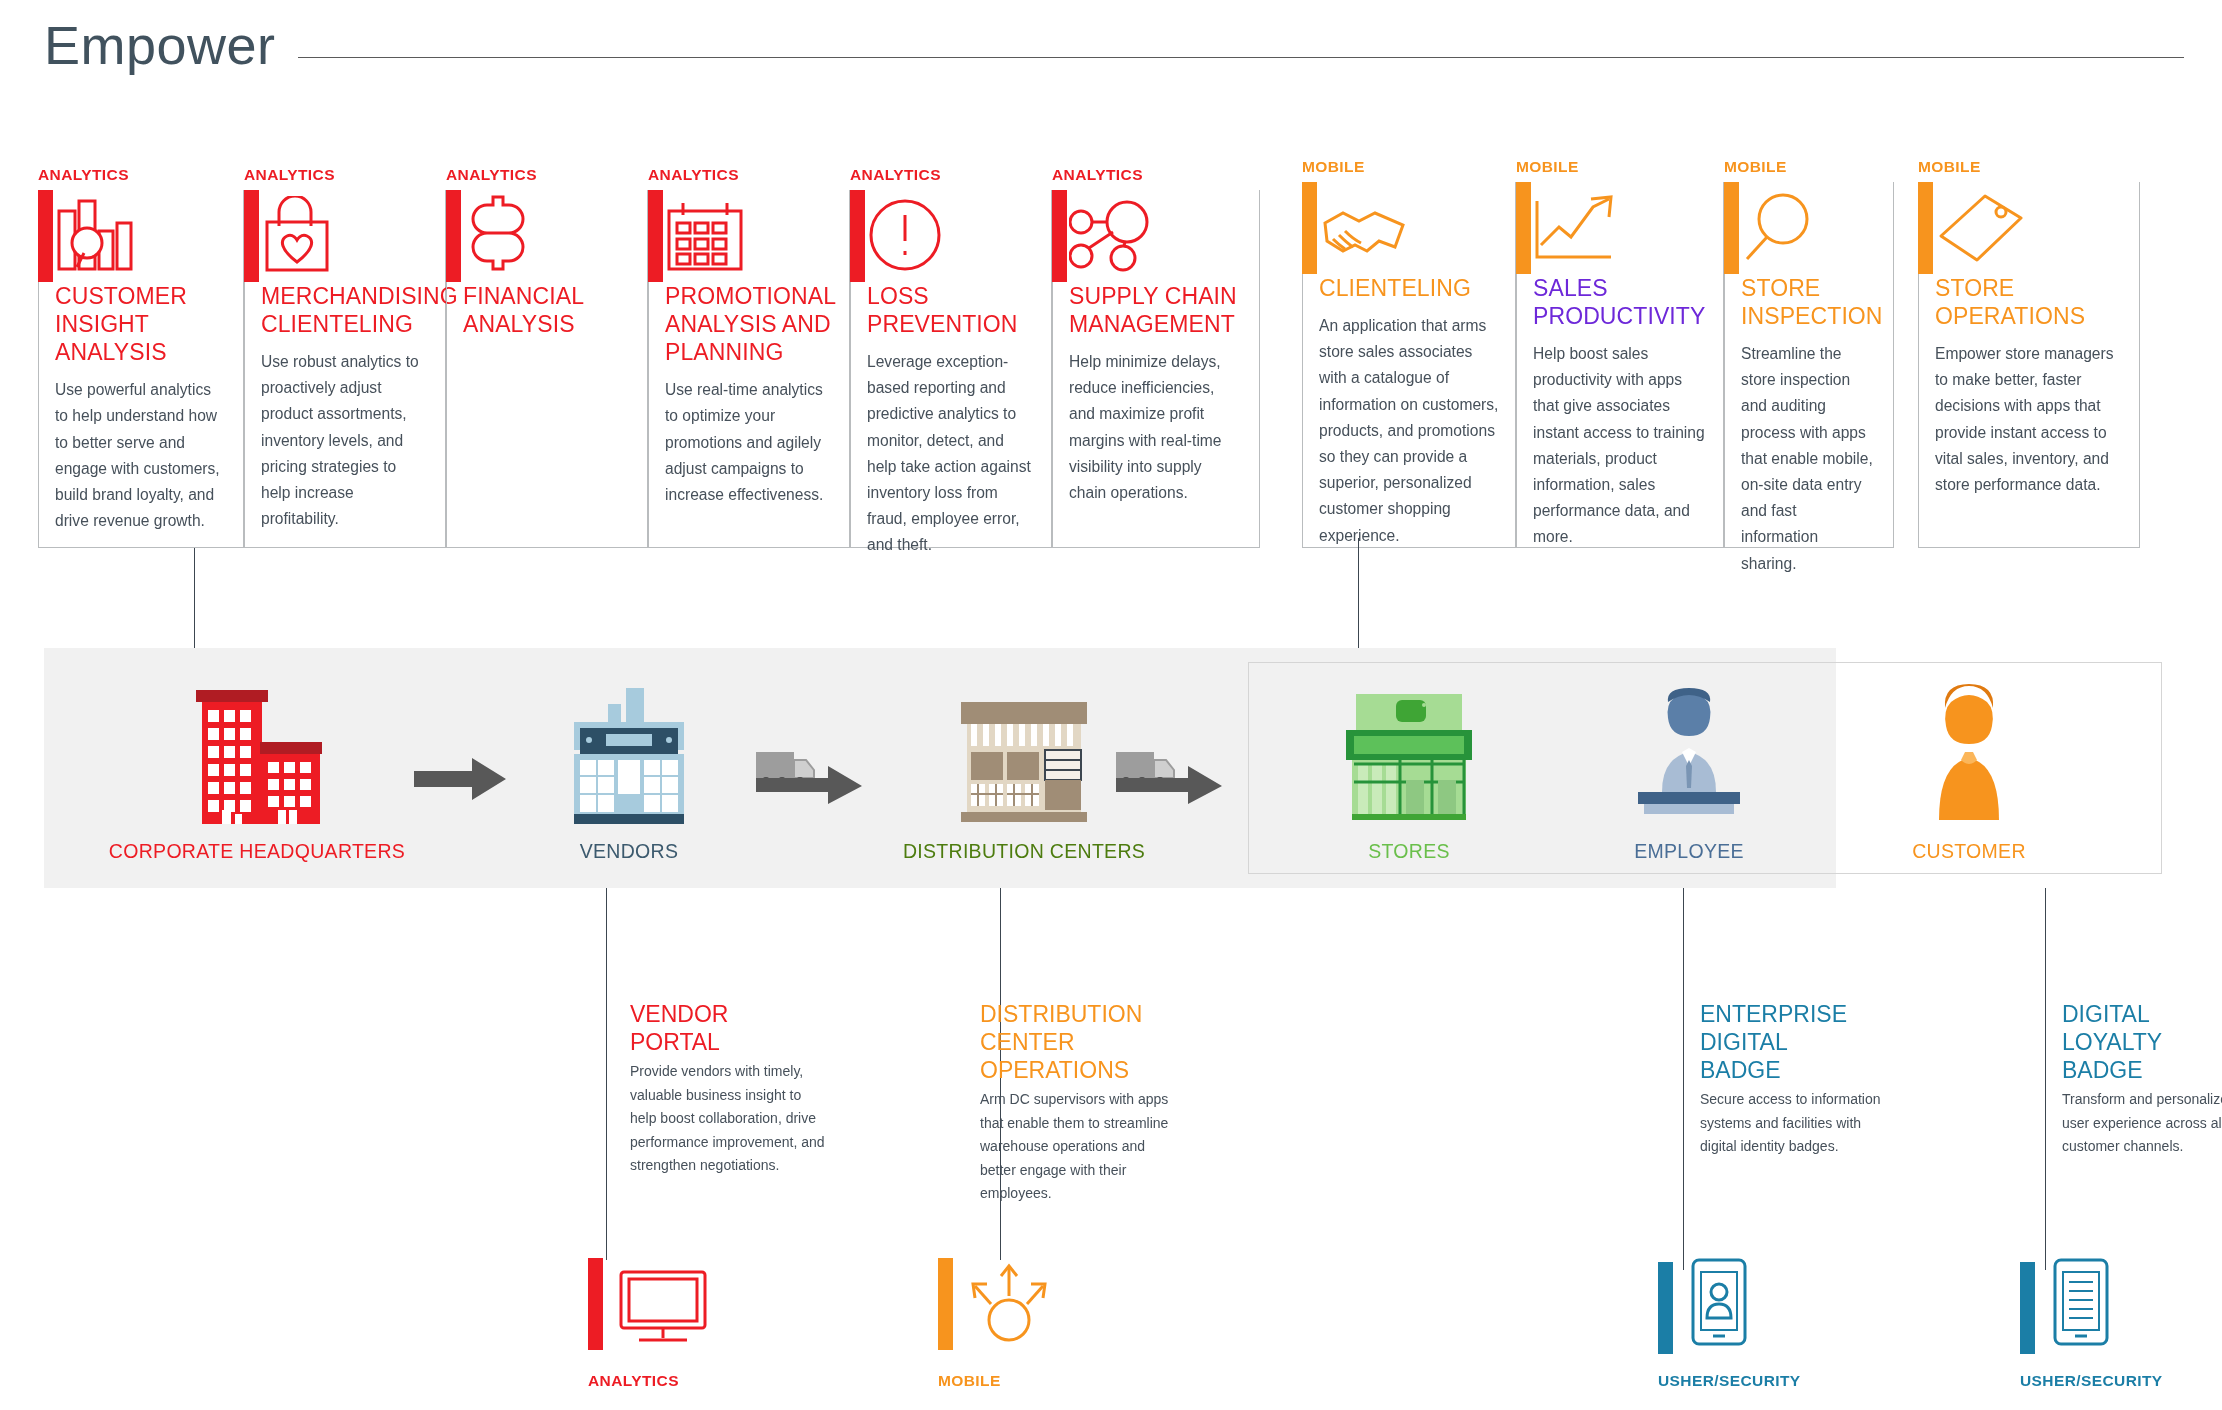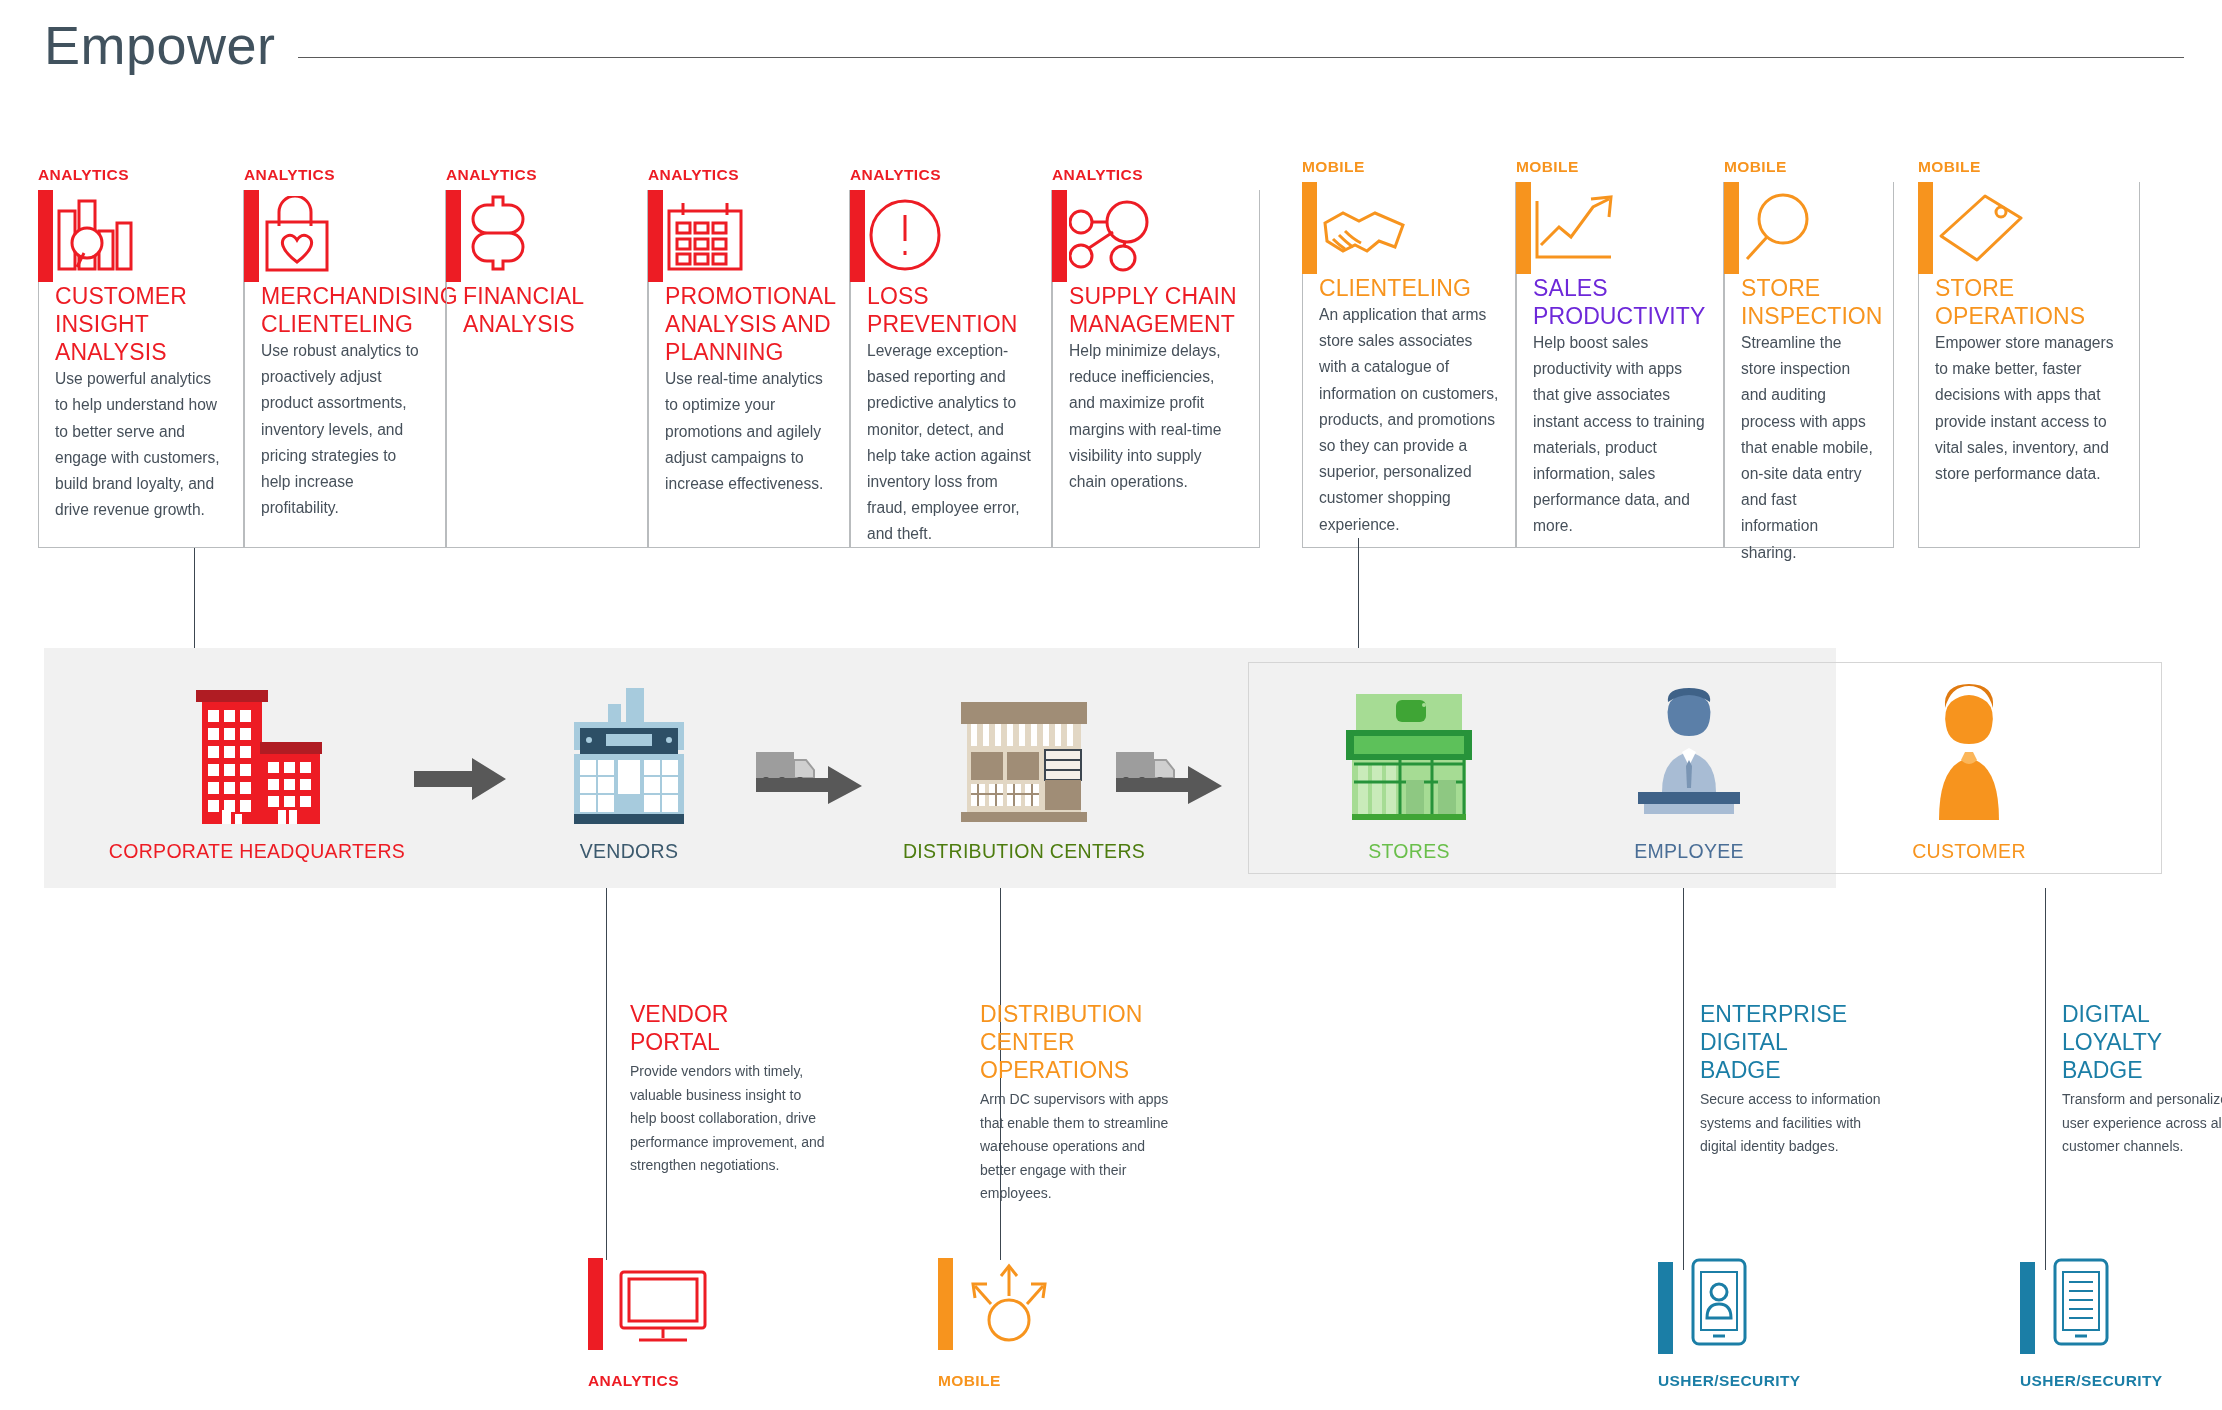--- a/index.html
+++ b/index.html
@@ -45,20 +45,21 @@
   .bar-orange { background: #f7941e; }
 
   .card-inner { padding: 0 16px; }
   .card-icon { height: 92px; display: flex; align-items: center; }
   .card-title {
     font-size: 23px; line-height: 1.22; font-weight: 400;
     letter-spacing: 0.1px;
   }
   .card-body {
     font-size: 15.6px; line-height: 1.68; color: #46505a;
+    margin-top: 11px;
   }
 
   
   .band {
     position: absolute; left: 44px; top: 648px;
     width: 1792px; height: 240px;
     background: #f1f1f1;
   }
   .band-inner-box {
     position: absolute; left: 1204px; top: 14px;

